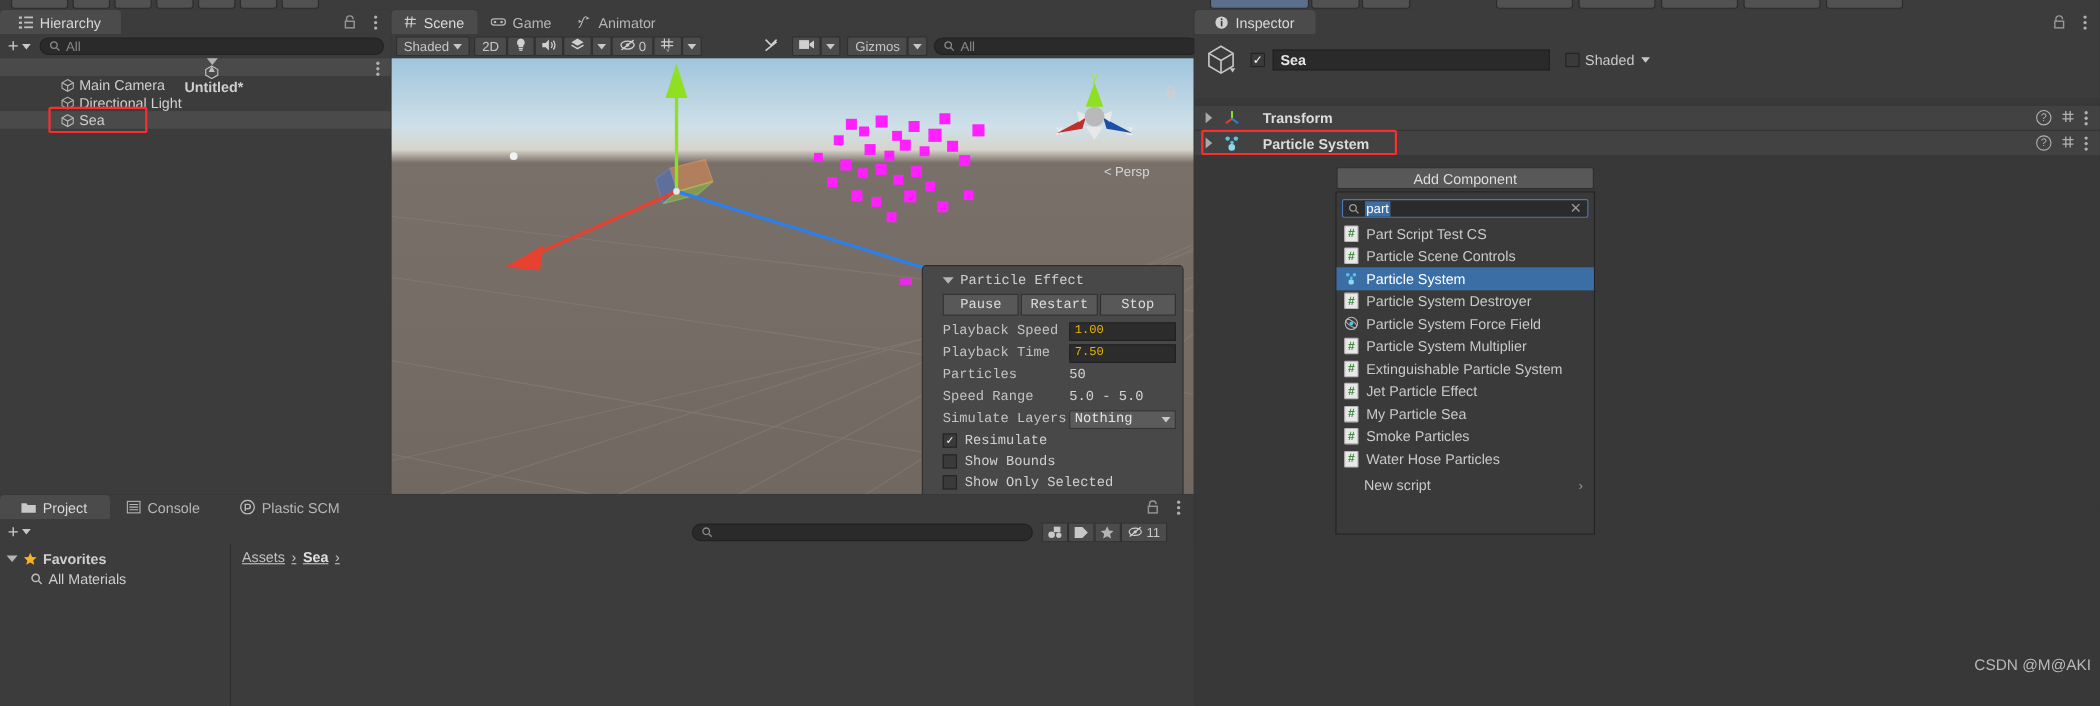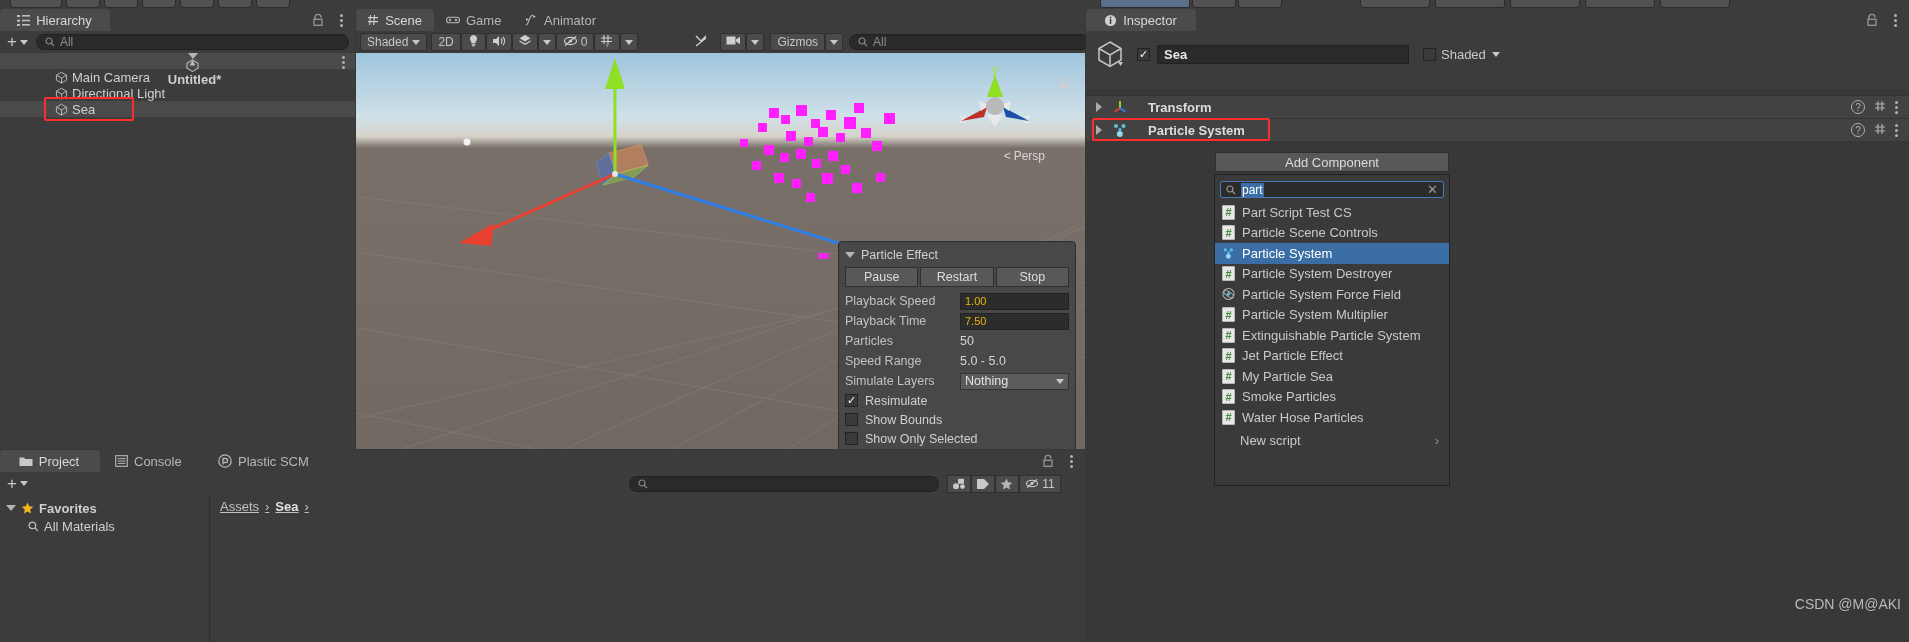--- a/index.html
+++ b/index.html
@@ -67,21 +67,21 @@
   }
   .grid { position:absolute; inset:0; }
   .axisgizmo { position:absolute; right:48px; top:8px; width:84px; height:84px; }
   .perspLbl { position:absolute; right:40px; top:96px; font-size:12px; color:#d6d6d6; }
   .lock2 { position:absolute; right:14px; top:24px; }
 
   
   #particle-effect {
     position:absolute; left:482px; top:188px; width:238px;
     background:#484848; border:1px solid #2e2e2e; border-radius:4px;
-    padding:4px 6px 7px 6px; color:#d0d0d0; font-size:12.5px;
+    padding:4px 6px 7px 18px; color:#d0d0d0; font-size:12.5px;font-family:Liberation Mono, monospace;
   }
   .pe-title { display:flex; align-items:center; gap:6px; height:18px; margin-bottom:3px; }
   .pe-title .tri { width:0;height:0;border-left:5px solid transparent;border-right:5px solid transparent;border-top:6px solid #b4b4b4; }
   .pe-btns { display:flex; gap:2px; margin-bottom:4px; }
   .pe-btns button {
     flex:1; height:20px; background:#585858; border:1px solid #2f2f2f;
     color:#dcdcdc; font-size:12.5px; font-family:inherit; cursor:pointer;
   }
   .pe-row { display:flex; align-items:center; height:20px; }
   .pe-lab { width:115px; color:#c2c2c2; font-size:12.5px; }

